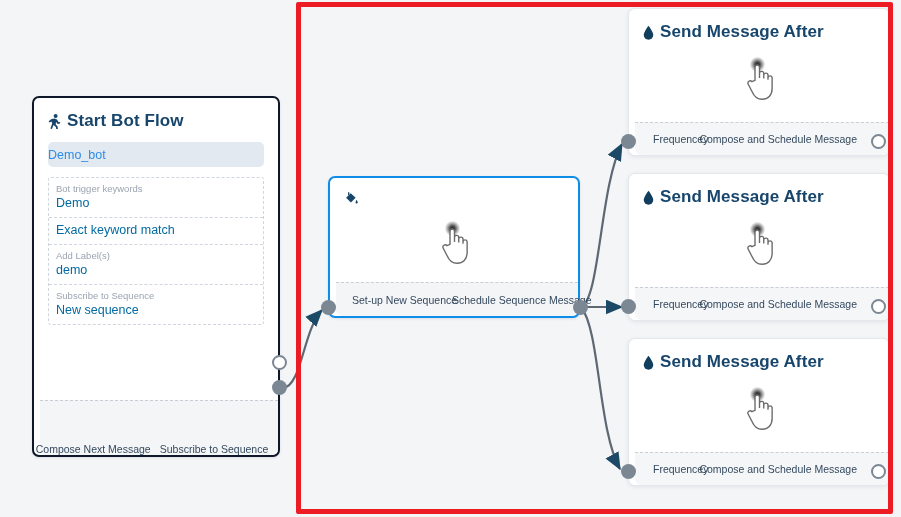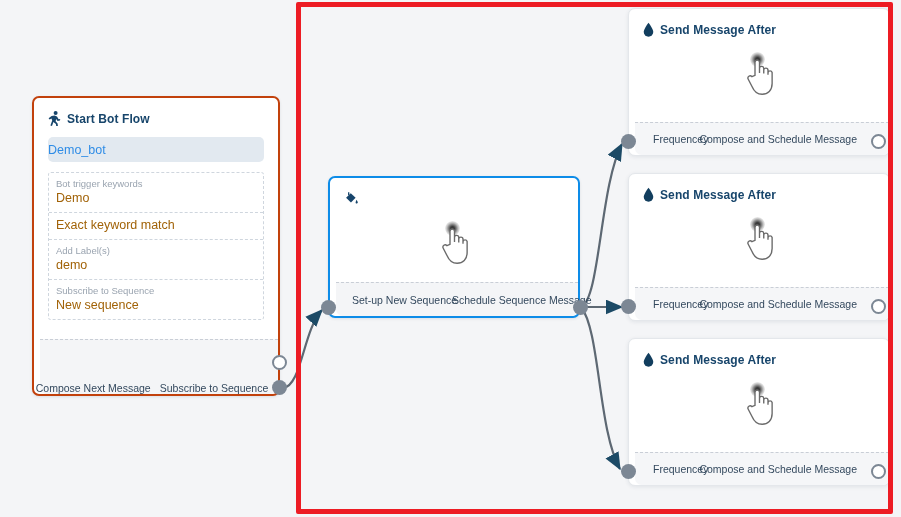--- a/index.html
+++ b/index.html
@@ -46,21 +46,21 @@
     border-radius: 7px;
     z-index: 10;
   }
   .node-header {
     display: flex;
     align-items: center;
     gap: 6px;
     padding: 13px 14px 9px 14px;
   }
   .node-title {
-    font-size: 12px;
+    font-size: 17px;
     font-weight: bold;
     color: #17456b;
     letter-spacing: .1px;
     white-space: nowrap;
   }
   .node-icon { display: inline-flex; align-items: center; justify-content: center; }
 
   .node-footer {
     position: absolute;
     left: 6px; right: 0; bottom: 0;
@@ -83,22 +83,22 @@
     width: 15px; height: 15px;
     border-radius: 50%;
     z-index: 20;
   }
   .knob.filled { background: #7c8794; }
   .knob.hollow { background: #ffffff; border: 2px solid #7c8794; }
 
   
   #start-node {
     left: 32px; top: 96px;
-    width: 248px; height: 300px;
-    border: 2px solid #c2410c;
+    width: 248px; height: 361px;
+    border: 2px solid #0f172a;
     box-shadow: 0 1px 3px rgba(20,40,70,.10);
   }
   .bot-pill {
     margin: 2px 14px 10px 14px;
     background: #e2e9f0;
     border-radius: 5px;
     height: 25px;
     display: flex; align-items: center; justify-content: flex-start;
     color: #2e8ce6;
     font-size: 12.5px;
@@ -113,21 +113,21 @@
     border-bottom: 1px dashed #cfd6de;
   }
   .field:last-child { border-bottom: none; }
   .field-label {
     font-size: 9.5px;
     color: #9aa4b0;
     line-height: 13px;
   }
   .field-value {
     font-size: 12.5px;
-    color: #a16207;
+    color: #0369a1;
     line-height: 17px;
   }
   #start-node .node-footer {
     height: 55px;
     background: #f4f5f7;
     flex-direction: row;
     align-items: flex-end;
     justify-content: center;
     gap: 9px;
     padding-right: 14px;

